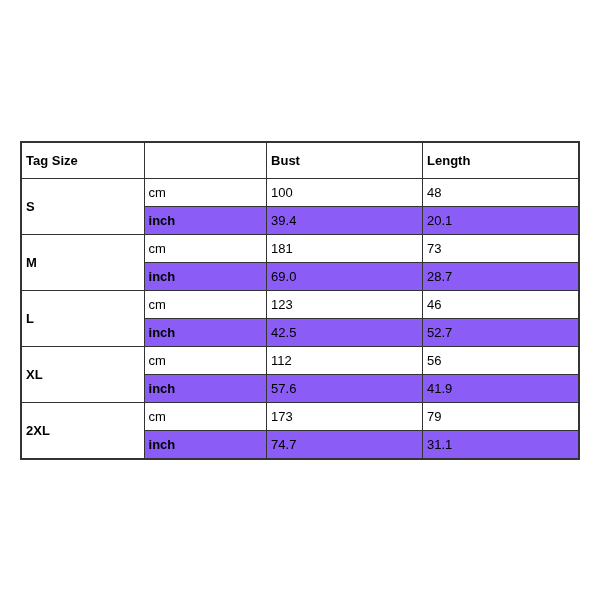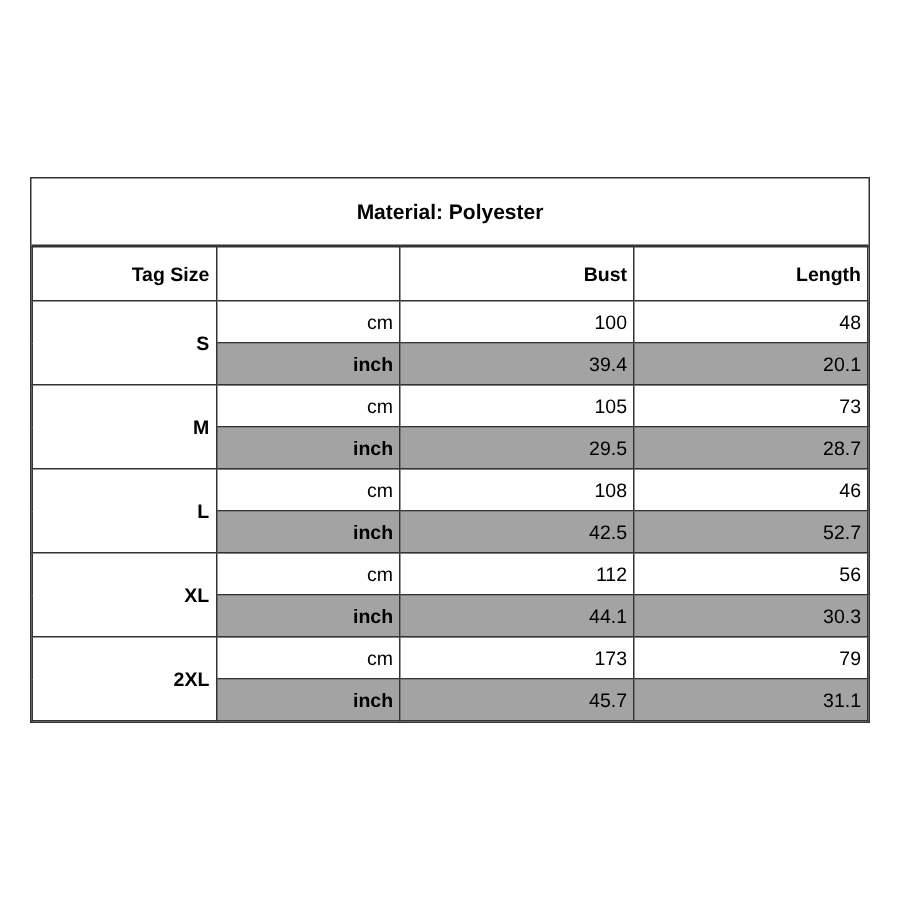--- a/index.html
+++ b/index.html
@@ -32,21 +32,21 @@
       font-size: 14px;
     }
 
     table {
       width: 100%;
       border-collapse: collapse;
     }
 
     table td, table th {
       border: 1px solid #333;
-      text-align: right;
+      text-align: left;
       padding: 6px 4px;
     }
 
     .header-row th {
       font-weight: bold;
       background: #fff;
       padding: 10px 4px;
     }
 
     .tag-size-cell {
@@ -60,28 +60,27 @@
 
     .unit-cell.bold {
       font-weight: bold;
     }
 
     .value-cell {
       width: 28%;
     }
 
     .shaded {
-      background-color: #a3a3a3;
+      background-color: #8b5cf6;
     }
   </style>
 </head>
 <body>
 
 <div class="container">
-  <div class="title-row">Material: Polyester</div>
   <table>
     <thead>
       <tr class="header-row">
         <th class="tag-size-cell">Tag Size</th>
         <th></th>
         <th>Bust</th>
         <th>Length</th>
       </tr>
     </thead>
     <tbody id="table-body">
@@ -92,56 +91,56 @@
           <td class="value-cell">48</td>
         </tr>
         <tr>
           <td class="unit-cell shaded bold" style="font-weight: bold;">inch</td>
           <td class="value-cell shaded">39.4</td>
           <td class="value-cell shaded">20.1</td>
         </tr>
         <tr style="border-top: 1.5px solid rgb(51, 51, 51);">
           <td class="tag-size-cell" rowspan="2">M</td>
           <td class="unit-cell">cm</td>
-          <td class="value-cell">105</td>
+          <td class="value-cell">181</td>
           <td class="value-cell">73</td>
         </tr>
         <tr>
           <td class="unit-cell shaded bold" style="font-weight: bold;">inch</td>
-          <td class="value-cell shaded">29.5</td>
+          <td class="value-cell shaded">69.0</td>
           <td class="value-cell shaded">28.7</td>
         </tr>
         <tr style="border-top: 1.5px solid rgb(51, 51, 51);">
           <td class="tag-size-cell" rowspan="2">L</td>
           <td class="unit-cell">cm</td>
-          <td class="value-cell">108</td>
+          <td class="value-cell">123</td>
           <td class="value-cell">46</td>
         </tr>
         <tr>
           <td class="unit-cell shaded bold" style="font-weight: bold;">inch</td>
           <td class="value-cell shaded">42.5</td>
           <td class="value-cell shaded">52.7</td>
         </tr>
         <tr style="border-top: 1.5px solid rgb(51, 51, 51);">
           <td class="tag-size-cell" rowspan="2">XL</td>
           <td class="unit-cell">cm</td>
           <td class="value-cell">112</td>
           <td class="value-cell">56</td>
         </tr>
         <tr>
           <td class="unit-cell shaded bold" style="font-weight: bold;">inch</td>
-          <td class="value-cell shaded">44.1</td>
-          <td class="value-cell shaded">30.3</td>
+          <td class="value-cell shaded">57.6</td>
+          <td class="value-cell shaded">41.9</td>
         </tr>
         <tr style="border-top: 1.5px solid rgb(51, 51, 51);">
           <td class="tag-size-cell" rowspan="2">2XL</td>
           <td class="unit-cell">cm</td>
           <td class="value-cell">173</td>
           <td class="value-cell">79</td>
         </tr>
         <tr>
           <td class="unit-cell shaded bold" style="font-weight: bold;">inch</td>
-          <td class="value-cell shaded">45.7</td>
+          <td class="value-cell shaded">74.7</td>
           <td class="value-cell shaded">31.1</td>
         </tr>
       </tbody>
   </table>
 </div>
 
 </body></html>

